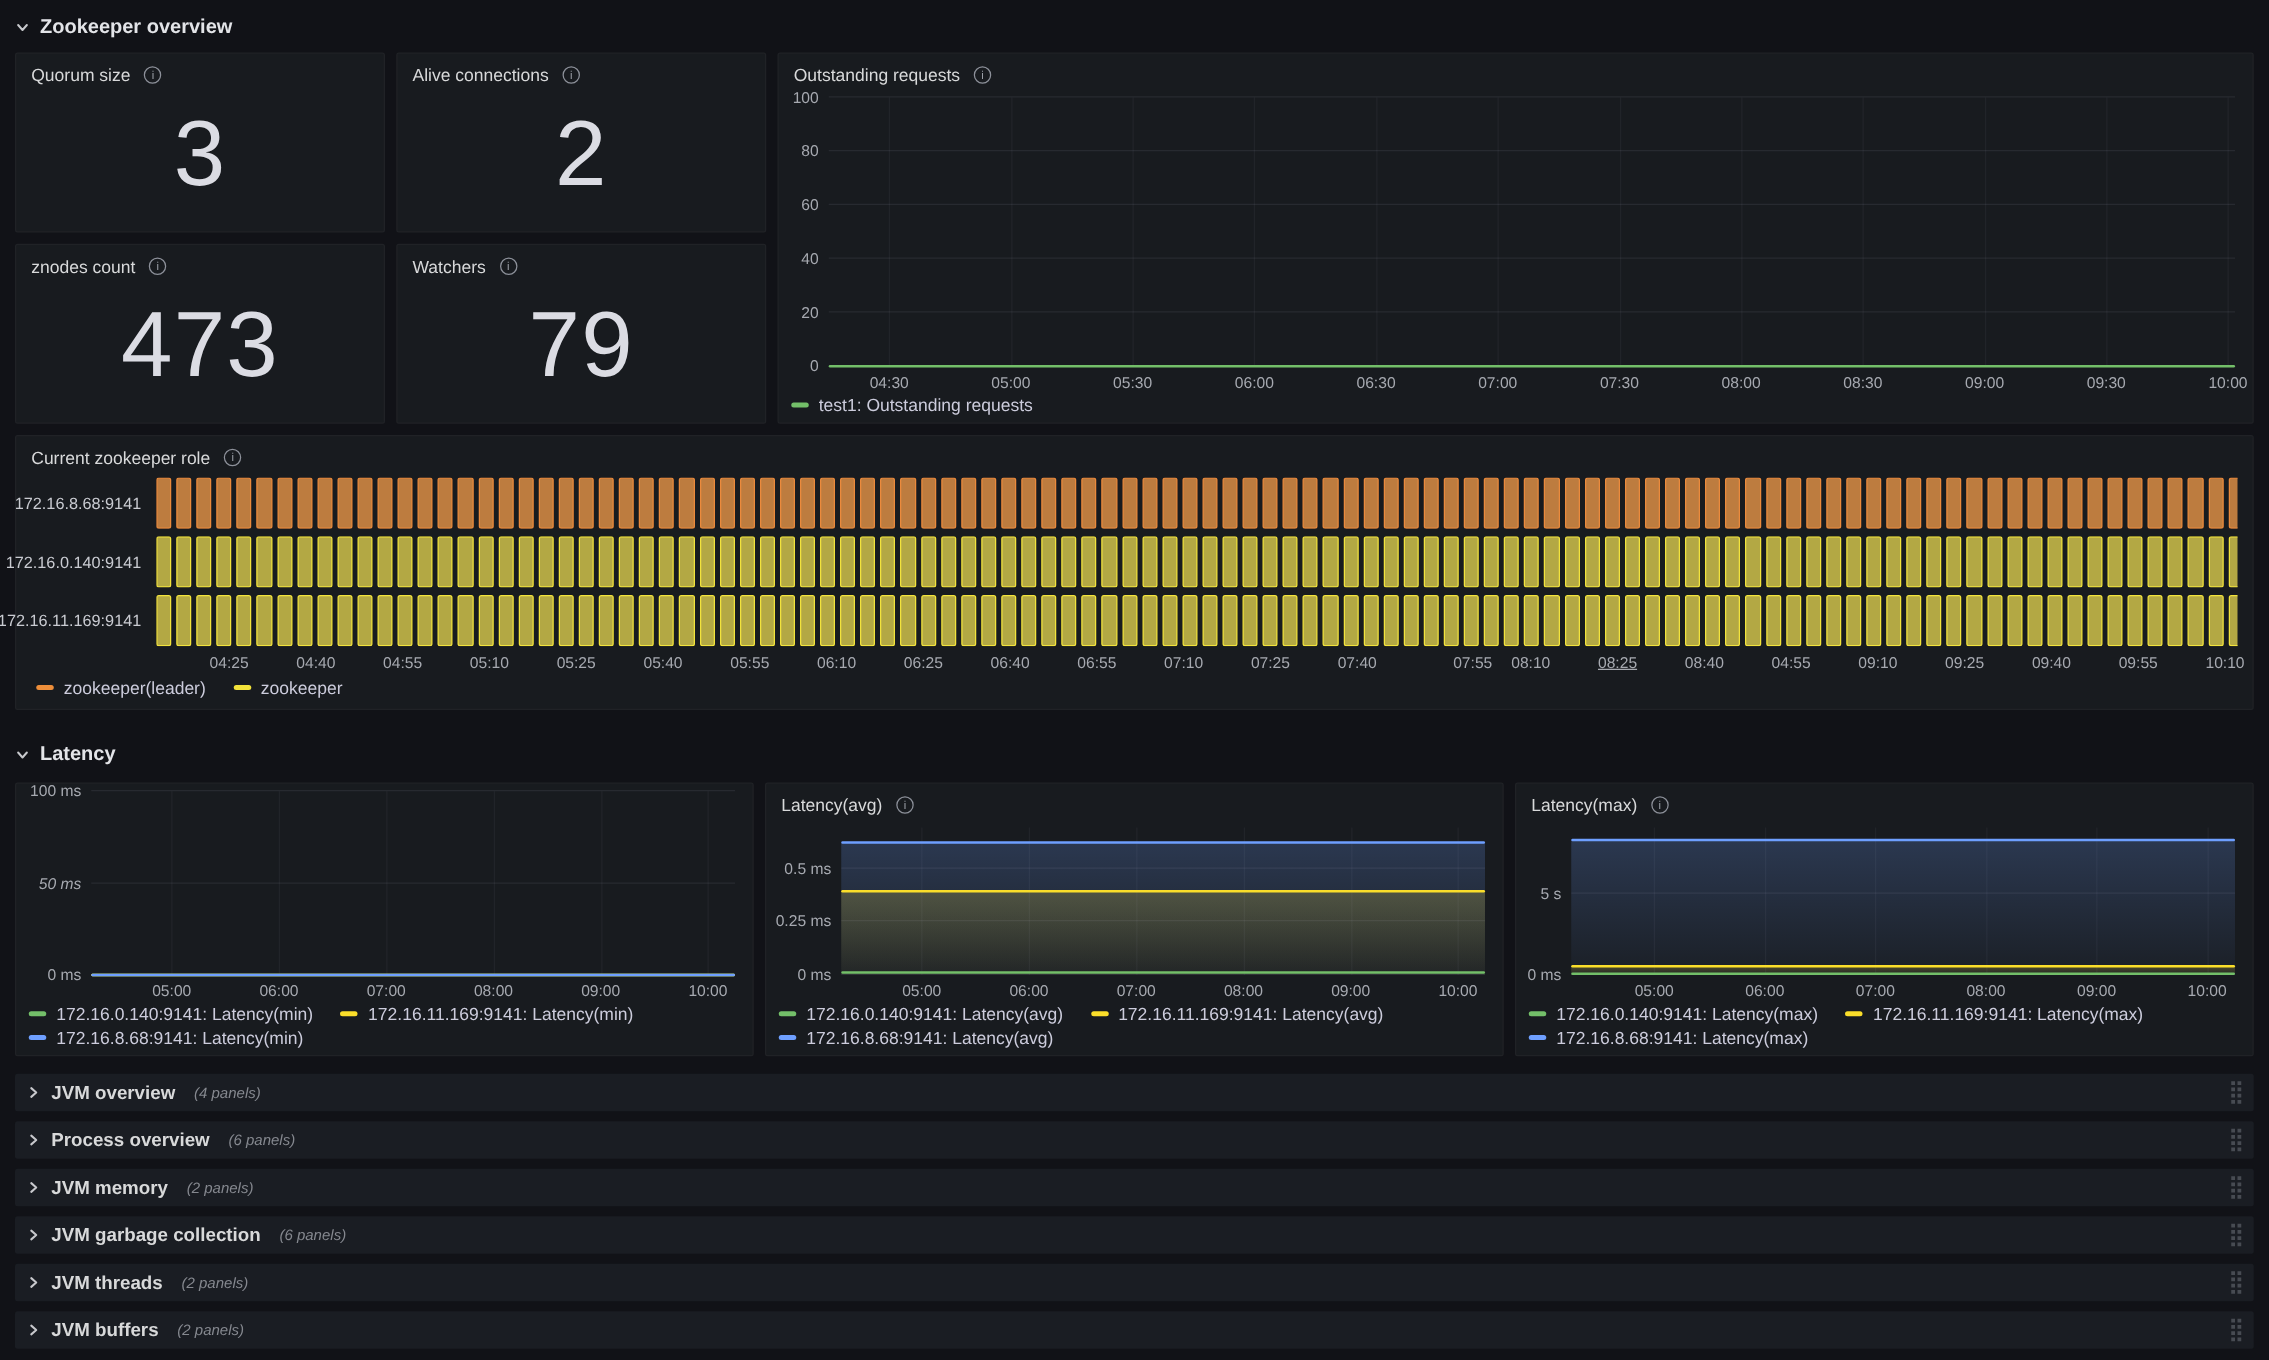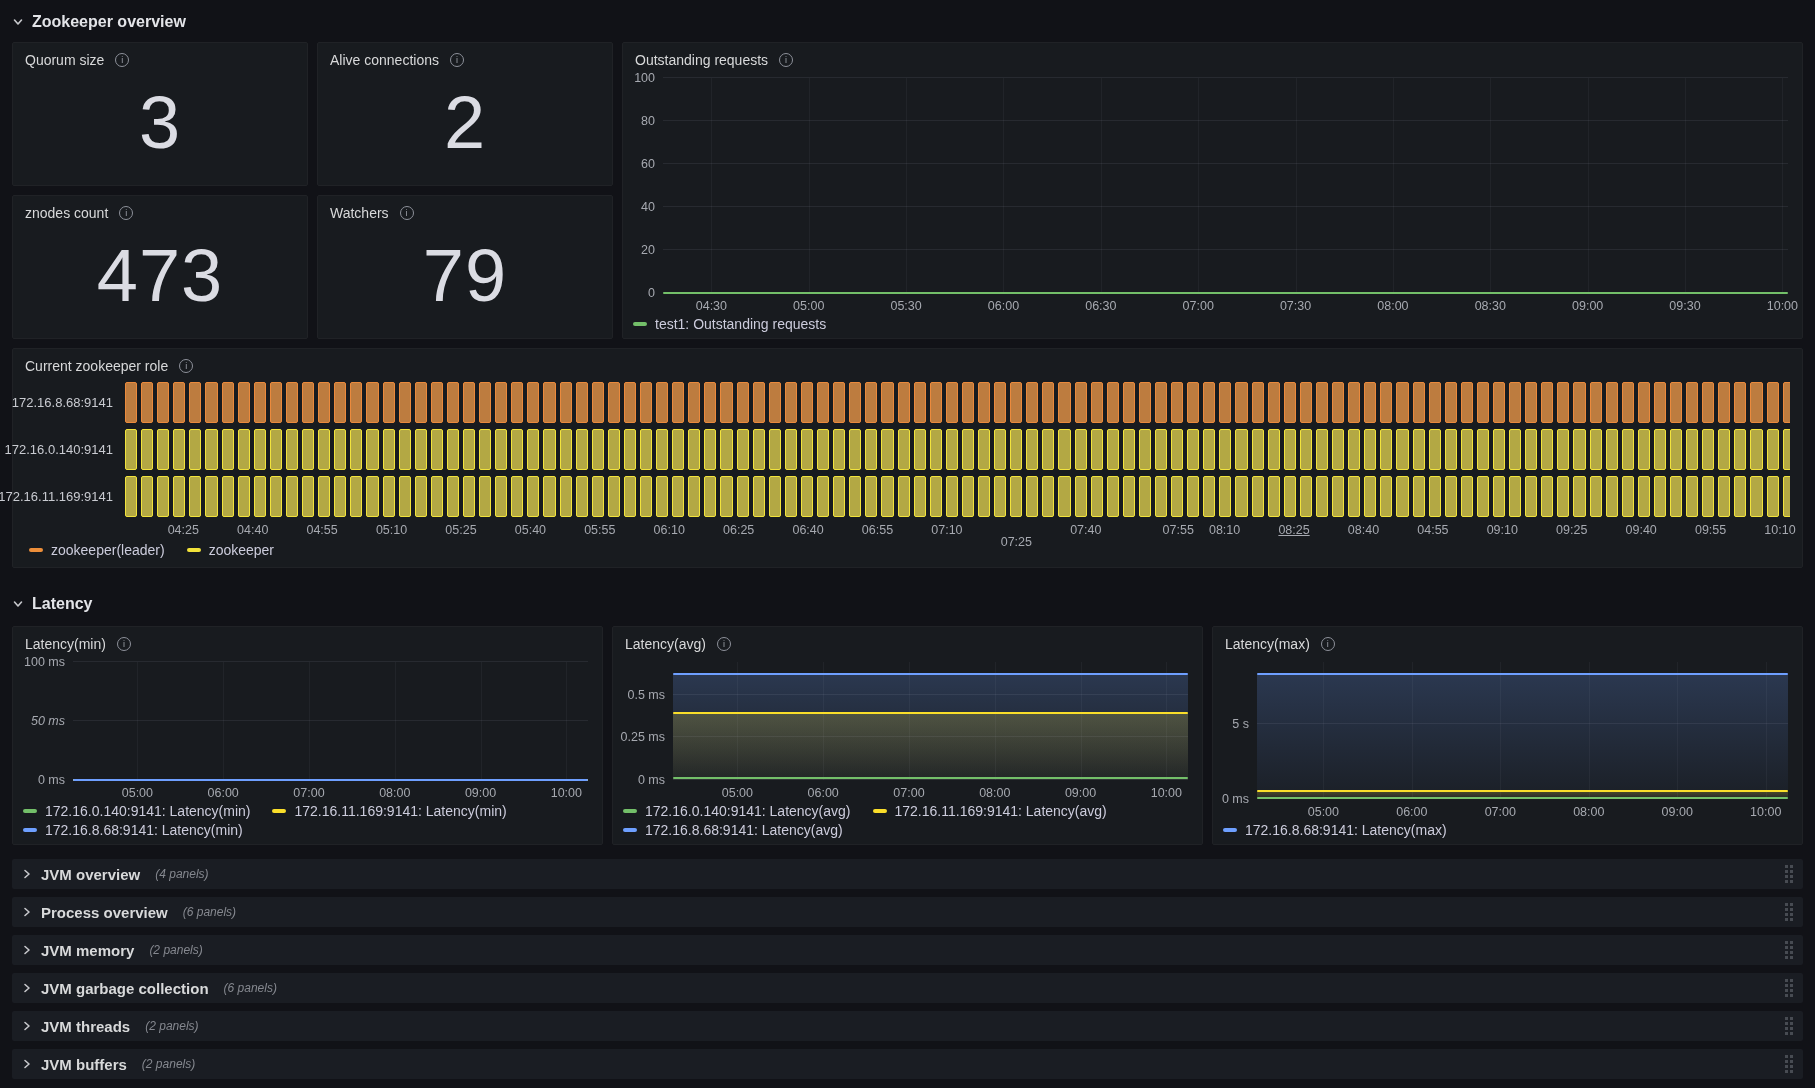--- a/index.html
+++ b/index.html
@@ -519,21 +519,21 @@
           <div class="xlab" style="left: 11.8391%;">04:55</div>
           <div class="xlab" style="left: 16.0087%;">05:10</div>
           <div class="xlab" style="left: 20.1783%;">05:25</div>
           <div class="xlab" style="left: 24.3478%;">05:40</div>
           <div class="xlab" style="left: 28.5174%;">05:55</div>
           <div class="xlab" style="left: 32.687%;">06:10</div>
           <div class="xlab" style="left: 36.8565%;">06:25</div>
           <div class="xlab" style="left: 41.0261%;">06:40</div>
           <div class="xlab" style="left: 45.1957%;">06:55</div>
           <div class="xlab" style="left: 49.3652%;">07:10</div>
-          <div class="xlab" style="left: 53.5348%; margin-top: 12px;">07:25</div>
+          <div class="xlab" style="left: 53.5348%;">07:25</div>
           <div class="xlab" style="left: 57.7043%;">07:40</div>
           <div class="xlab" style="left: 61.8739%; padding-left: 46px;">07:55</div>
           <div class="xlab" style="left: 66.0435%;">08:10</div>
           <div class="xlab" style="left: 70.213%; text-decoration: underline;">08:25</div>
           <div class="xlab" style="left: 74.3826%;">08:40</div>
           <div class="xlab" style="left: 78.5522%;">04:55</div>
           <div class="xlab" style="left: 82.7217%;">09:10</div>
           <div class="xlab" style="left: 86.8913%;">09:25</div>
           <div class="xlab" style="left: 91.0609%;">09:40</div>
           <div class="xlab" style="left: 95.2304%;">09:55</div>
@@ -560,24 +560,20 @@
     <span class="chev">
       <svg width="12" height="12" viewBox="0 0 12 12">
           <polyline points="2.5,4 6,8 9.5,4" fill="none" stroke="#c7c8cc" stroke-width="1.6" stroke-linecap="round" stroke-linejoin="round"></polyline>
         </svg>
     </span>
     <span class="sec-title">Latency</span>
   </div>
 
   <div class="latency-grid">
     <div class="panel">
-      <div class="panel-header">
-        <span class="panel-title">Latency(min)</span>
-        <i class="info-icon"></i>
-      </div>
       <div class="ts-chart" id="chart-lat-min">
           <div class="ts-plot" style="margin-left: 52px; margin-right: 4px;">
             <div class="hgrid" style="bottom: 0%;"></div>
             <div class="ylab" style="bottom: 0%;">0 ms</div>
             <div class="hgrid" style="bottom: 50%;"></div>
             <div class="ylab" style="bottom: 50%; font-style: italic;">50 ms</div>
             <div class="hgrid" style="bottom: 100%;"></div>
             <div class="ylab" style="bottom: 100%;">100 ms</div>
             <div class="vgrid" style="left: 12.5%;"></div>
             <div class="vgrid" style="left: 29.16%;"></div>
@@ -697,20 +693,30 @@
             <div class="xlab" style="left: 12.5%;">05:00</div>
             <div class="xlab" style="left: 29.16%;">06:00</div>
             <div class="xlab" style="left: 45.82%;">07:00</div>
             <div class="xlab" style="left: 62.48%;">08:00</div>
             <div class="xlab" style="left: 79.14%;">09:00</div>
             <div class="xlab" style="left: 95.8%;">10:00</div>
           </div>
           <div class="ts-legend">
             <div class="legend-row">
               <div class="legend-item">
+                <span class="legend-swatch" style="background: rgb(115, 191, 105);"></span>
+                <span class="legend-label">172.16.0.140:9141: Latency(max)</span>
+              </div>
+              <div class="legend-item">
+                <span class="legend-swatch" style="background: rgb(250, 222, 42);"></span>
+                <span class="legend-label">172.16.11.169:9141: Latency(max)</span>
+              </div>
+            </div>
+            <div class="legend-row">
+              <div class="legend-item">
                 <span class="legend-swatch" style="background: rgb(110, 159, 255);"></span>
                 <span class="legend-label">172.16.8.68:9141: Latency(max)</span>
               </div>
             </div>
           </div>
         </div>
     </div>
   </div>
 
   <div class="rows-wrap">

